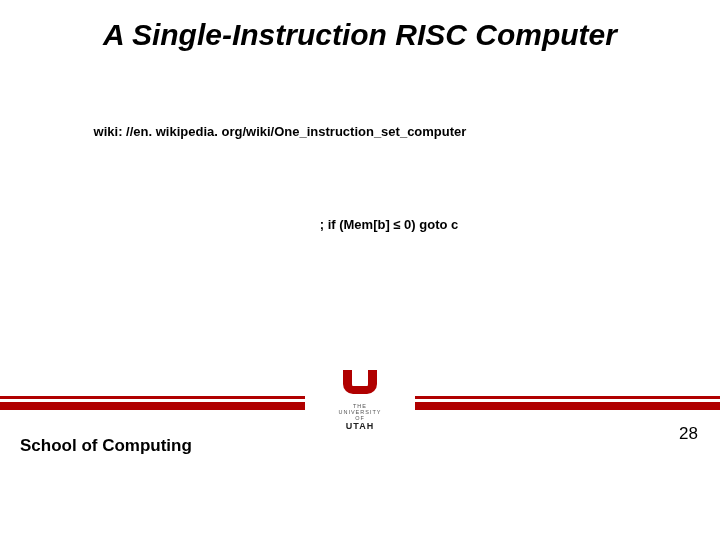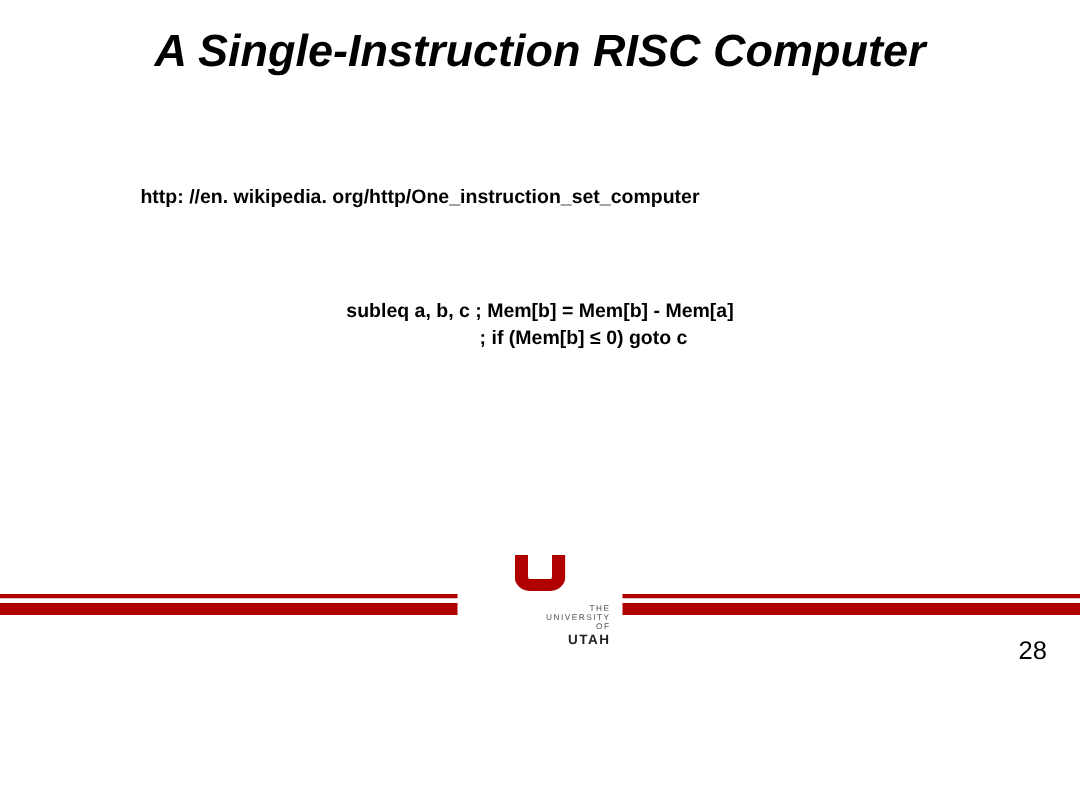--- a/index.html
+++ b/index.html
@@ -74,21 +74,21 @@
   .bar-bottom {
     height: 8px;
     background: #b00000;
   }
   .logo-wrap {
     position: absolute;
     left: 50%;
     transform: translateX(-50%);
     bottom: 40px;
     width: 110px;
-    text-align: right;
+    text-align: center;
     background: #fff;
     padding: 0 8px;
   }
   .logo-u {
     width: 34px;
     height: 30px;
     margin: 0 auto 3px auto;
     position: relative;
   }
   .u-shape {
@@ -141,25 +141,25 @@
   }
 </style>
 </head>
 <body>
 
 <div class="slide">
 
   <h1 class="title">A Single-Instruction RISC Computer</h1>
 
   <div class="url">
-    <span>http: //en. wikipedia. org/http/One_instruction_set_computer</span>
+    <span>wiki: //en. wikipedia. org/wiki/One_instruction_set_computer</span>
   </div>
 
   <div class="code-block">
-    <span>subleq a, b, c   ; Mem[b] = Mem[b] - Mem[a]</span><br>
+    <br>
     <span class="code-line2">; if (Mem[b] ≤ 0) goto c</span>
   </div>
 
   <div class="footer-bar">
     <div class="bar-top"></div>
     <div class="bar-gap"></div>
     <div class="bar-bottom"></div>
   </div>
 
   <div class="logo-wrap">
@@ -167,15 +167,16 @@
       <div class="u-shape">
         <div class="u-tail"></div>
       </div>
     </div>
     <div class="logo-text-small">THE</div>
     <div class="logo-text-small">UNIVERSITY</div>
     <div class="logo-text-small">OF</div>
     <div class="logo-text-main">UTAH</div>
   </div>
 
+  <div class="footer-left">School of Computing</div>
   <div class="footer-right">28</div>
 
 </div>
 
 </body></html>

